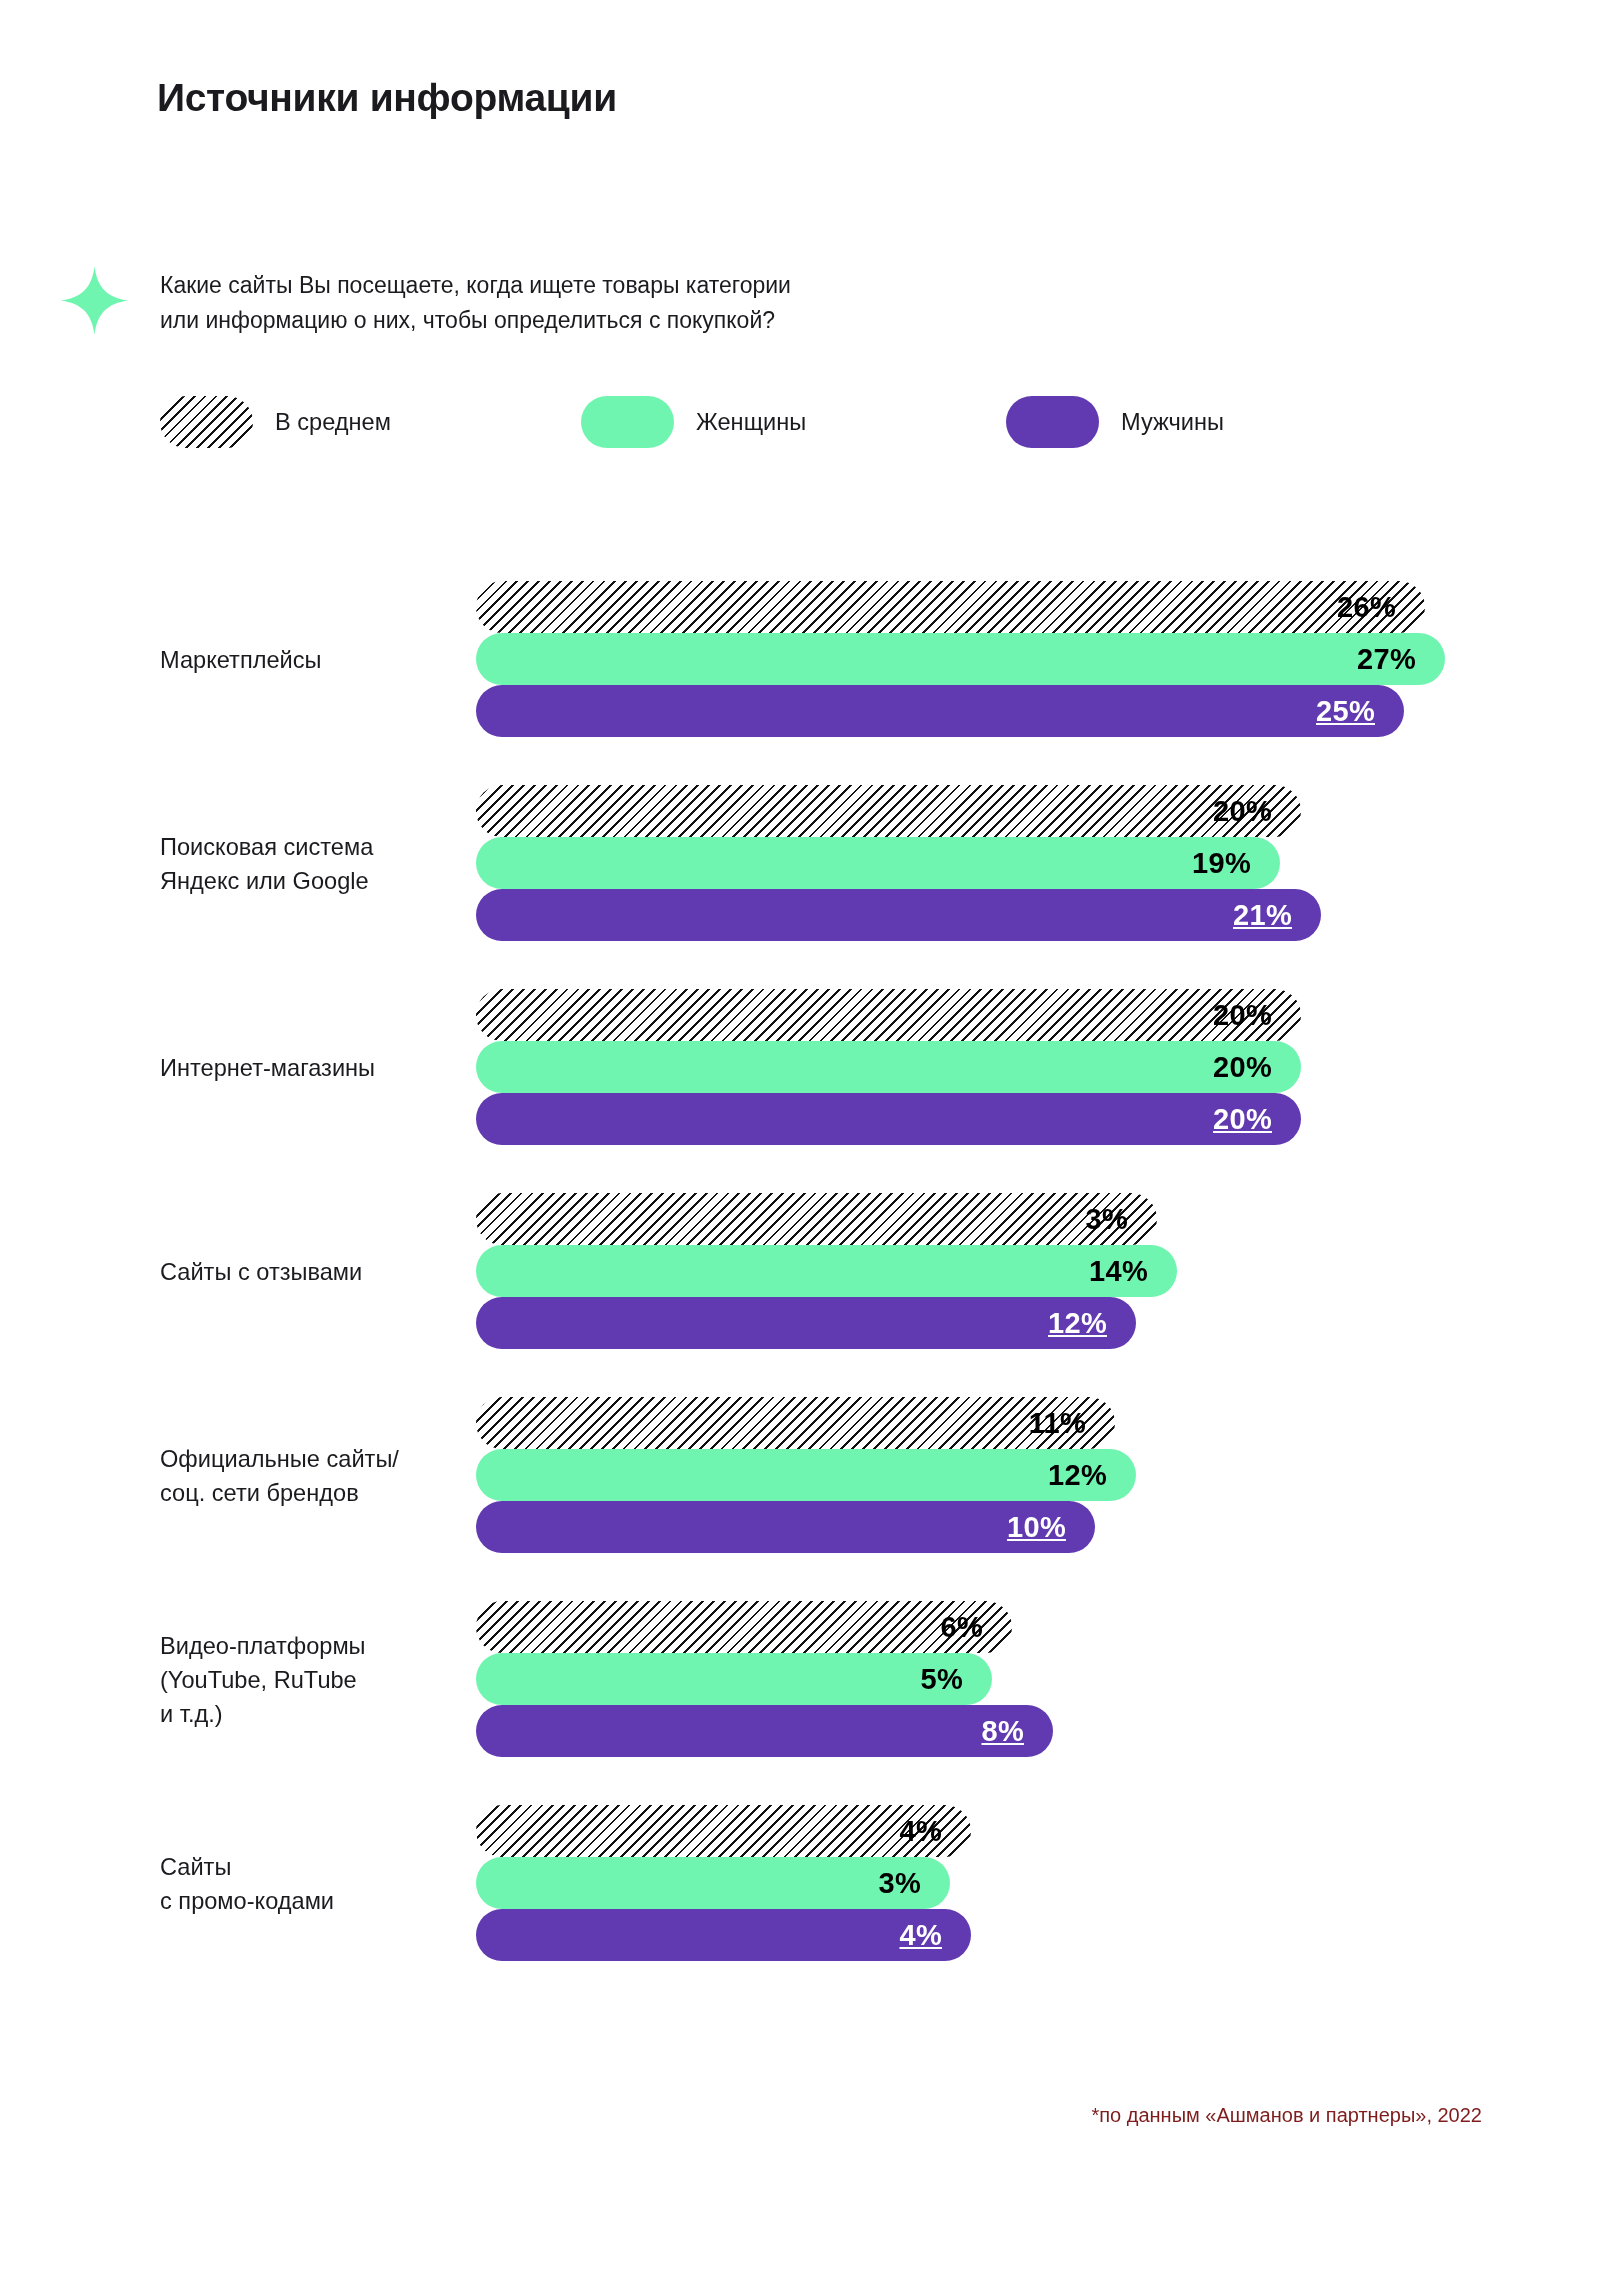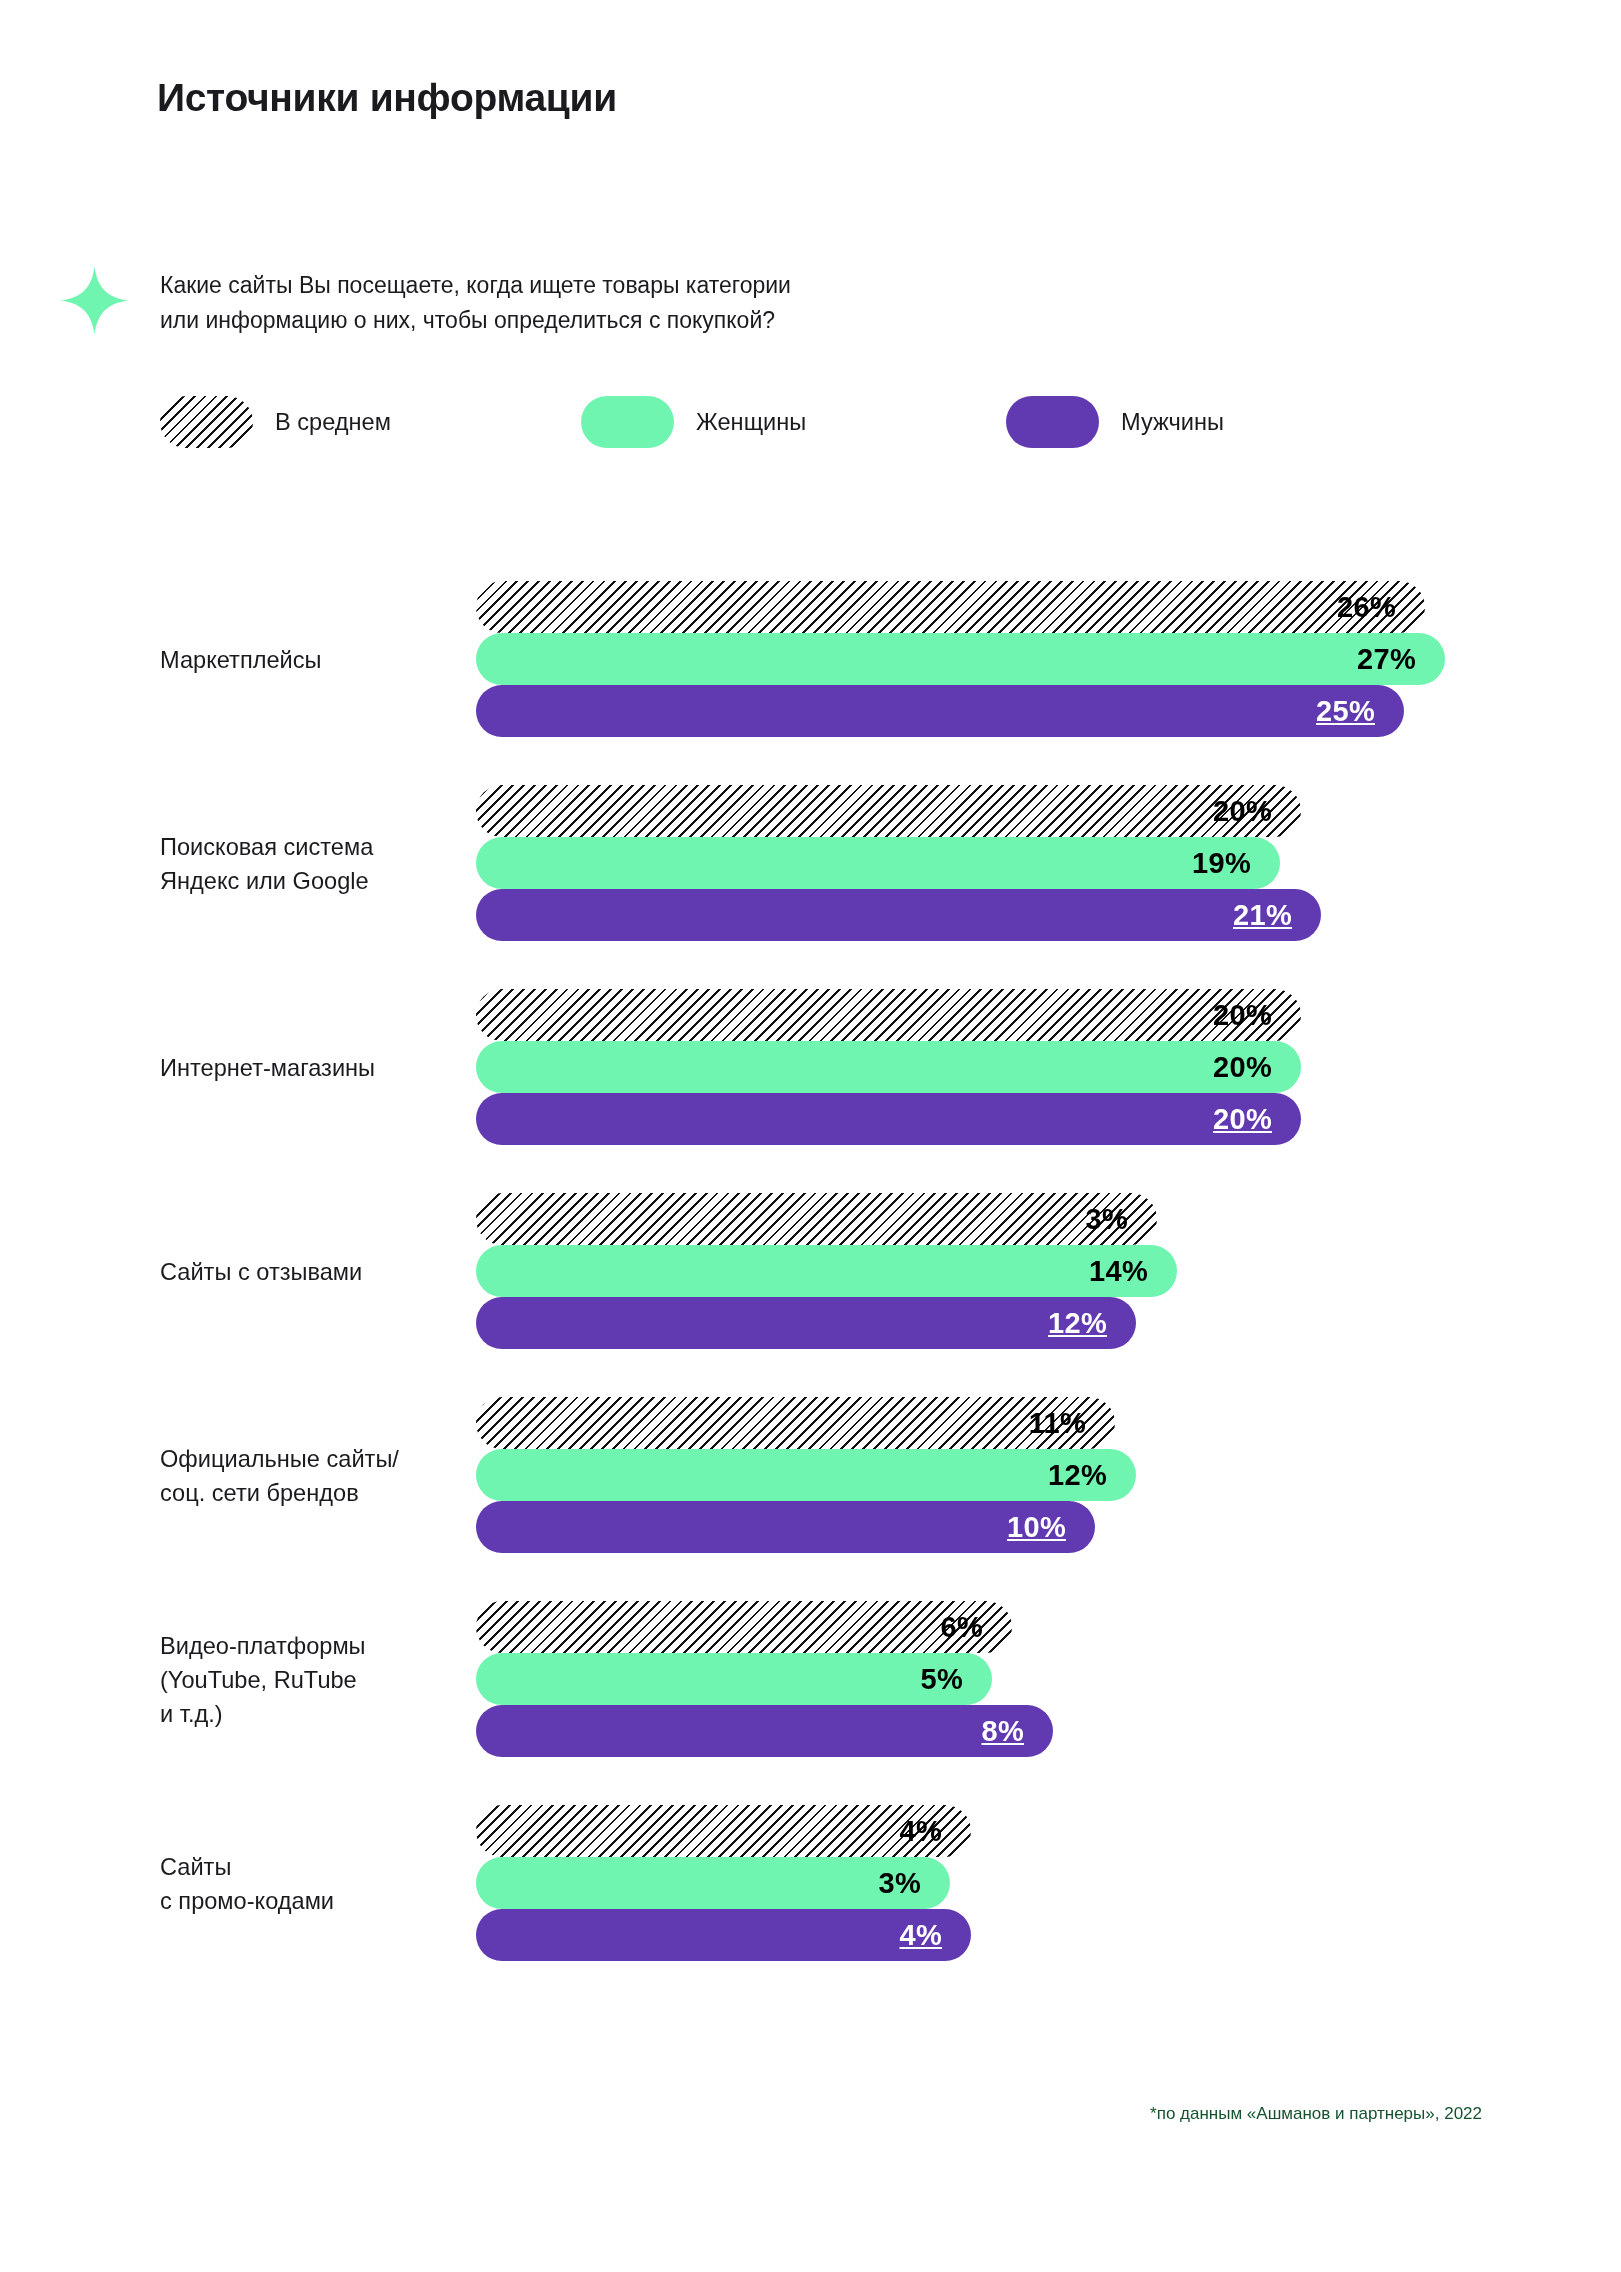--- a/index.html
+++ b/index.html
@@ -161,22 +161,22 @@
   .bar.women { background: #6FF5B0; }
   .bar.women .val { color: #000000; }
   .bar.men { background: #6139B0; }
   .bar.men .val { color: #ffffff; text-decoration: underline; }
 
   
   .footnote {
     position: absolute;
     right: 139px;
     top: 2104px;
-    font-size: 17px;
-    color: #14532d;
+    font-size: 20px;
+    color: #7f1d1d;
     white-space: nowrap;
   }
 </style>
 </head>
 <body>
 
 <div class="page">
 
   <div class="title">Источники информации</div>
 

